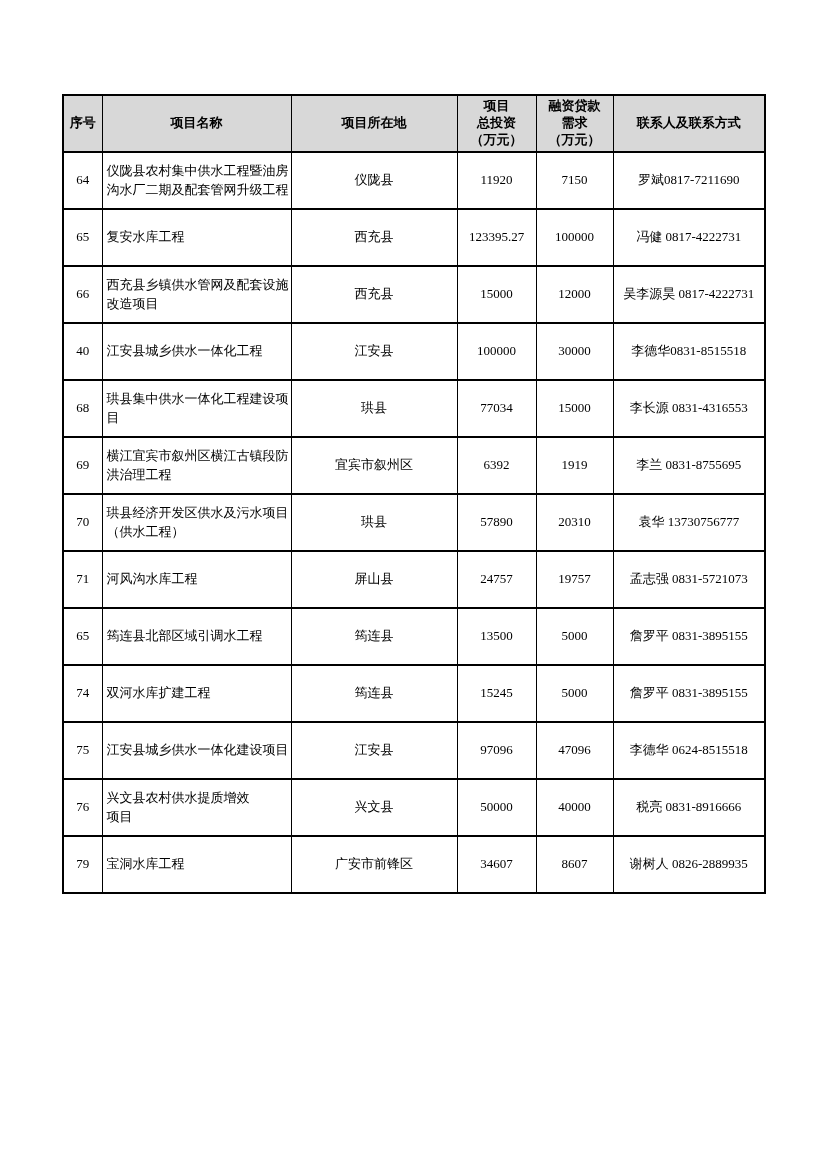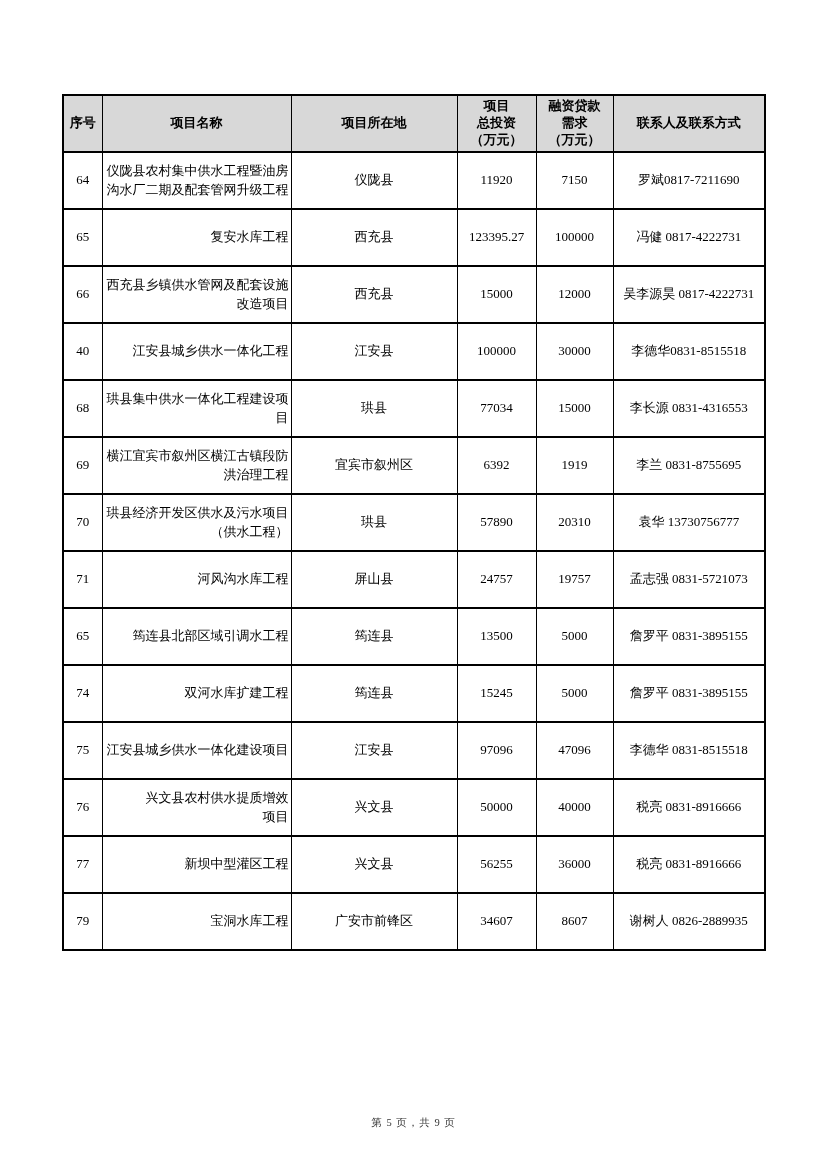--- a/index.html
+++ b/index.html
@@ -37,21 +37,21 @@
     line-height: 1.3;
     padding: 2px 1px;
   }
   .projects td {
     height: 57px;
     padding: 2px 3px;
     text-align: center;
     line-height: 1.5;
   }
   .projects td.name {
-    text-align: right;
+    text-align: left;
     white-space: pre-wrap;
     padding-left: 4px;
     padding-right: 2px;
   }
   .hline { display: block; }
 
   .footer {
     position: absolute;
     left: 0; top: 1116px;
     width: 100%;
@@ -178,44 +178,35 @@
           <td>15245</td>
           <td>5000</td>
           <td>詹罗平 0831-3895155</td>
         </tr>
         <tr>
           <td>75</td>
           <td class="name">江安县城乡供水一体化建设项目</td>
           <td>江安县</td>
           <td>97096</td>
           <td>47096</td>
-          <td>李德华 0831-8515518</td>
+          <td>李德华 0624-8515518</td>
         </tr>
         <tr>
           <td>76</td>
           <td class="name">兴文县农村供水提质增效
 项目</td>
           <td>兴文县</td>
           <td>50000</td>
           <td>40000</td>
           <td>税亮 0831-8916666</td>
         </tr>
         <tr>
-          <td>77</td>
-          <td class="name">新坝中型灌区工程</td>
-          <td>兴文县</td>
-          <td>56255</td>
-          <td>36000</td>
-          <td>税亮 0831-8916666</td>
-        </tr>
-        <tr>
           <td>79</td>
           <td class="name">宝洞水库工程</td>
           <td>广安市前锋区</td>
           <td>34607</td>
           <td>8607</td>
           <td>谢树人 0826-2889935</td>
         </tr>
       </tbody>
   </table>
 
-  <div class="footer">第 5 页，共 9 页</div>
 </div>
 
 </body></html>

